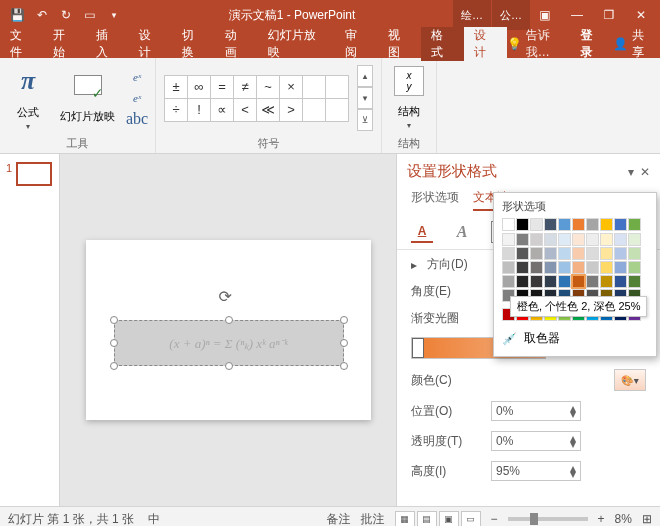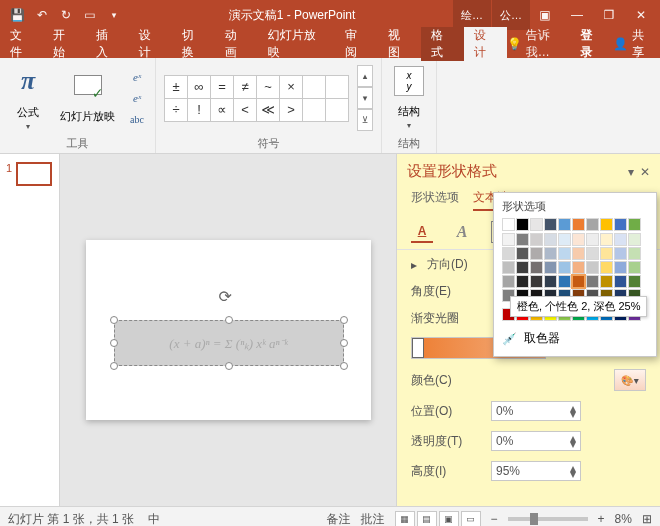--- a/index.html
+++ b/index.html
@@ -58,21 +58,21 @@
 .eq-box { position: absolute; left: 28px; top: 80px; width: 230px; height: 46px; background: #d0d0d0; border: 1px dashed #888; }
 .handle { width: 8px; height: 8px; background: #fff; border: 1px solid #888; border-radius: 4px; position: absolute; }
 .handle.tl { left: -5px; top: -5px; } .handle.tr { right: -5px; top: -5px; }
 .handle.bl { left: -5px; bottom: -5px; } .handle.br { right: -5px; bottom: -5px; }
 .handle.ml { left: -5px; top: 50%; margin-top: -4px; } .handle.mr { right: -5px; top: 50%; margin-top: -4px; }
 .handle.tc { left: 50%; top: -5px; margin-left: -4px; } .handle.bc { left: 50%; bottom: -5px; margin-left: -4px; }
 .rotate { position: absolute; left: 50%; top: -34px; margin-left: -10px; width: 20px; height: 20px; color: #666; font-size: 16px; }
 .eq-text { font-family: "Cambria Math", serif; font-style: italic; color: #aaa; font-size: 13px; text-align: center; line-height: 46px; }
 
 
-.pane { width: 264px; background: #fef9c3; border-left: 1px solid #d4d4d4; display: flex; flex-direction: column; position: relative; }
+.pane { width: 264px; background: #ffffff; border-left: 1px solid #d4d4d4; display: flex; flex-direction: column; position: relative; }
 .pane-header { padding: 8px 10px 4px; display: flex; justify-content: space-between; align-items: center; }
 .pane-title { color: #b7472a; font-size: 15px; }
 .pane-close { display: flex; gap: 6px; color: #666; }
 .pane-tabs { display: flex; gap: 14px; padding: 4px 14px; font-size: 12px; }
 .pane-tab { color: #666; cursor: pointer; }
 .pane-tab.active { color: #b7472a; border-bottom: 2px solid #b7472a; padding-bottom: 3px; }
 .pane-icons { display: flex; gap: 18px; padding: 6px 14px; border-bottom: 1px solid #e1e1e1; }
 .pane-icon { width: 22px; height: 22px; display: flex; align-items: center; justify-content: center; font-family: serif; font-weight: bold; font-size: 16px; }
 .pane-icon.active { color: #b7472a; border-bottom: 2px solid #b7472a; }
 .pane-icon.gray { color: #888; }
@@ -171,21 +171,21 @@
       <div class="big-btn">
         <div class="ink-icon">
           <div class="ink-box"></div>
             <div class="ink-check">✓</div>
         </div>
         <span class="big-btn-label">幻灯片放映</span>
       </div>
       <div class="small-stack">
         <div class="small-btn">eˣ</div>
         <div class="small-btn">eˣ</div>
-        <div class="small-btn" style="font-style:normal;font-size:10px;">abc</div>
+        <div class="small-btn" style="font-style:normal;font-size:16px;">abc</div>
       </div>
     </div>
     <div class="group-label">工具</div>
   </div>
 
   <div class="group">
     <div class="group-content">
       <div class="symbol-grid" id="symgrid">
           <div class="symbol-cell">±</div>
           <div class="symbol-cell">∞</div>

